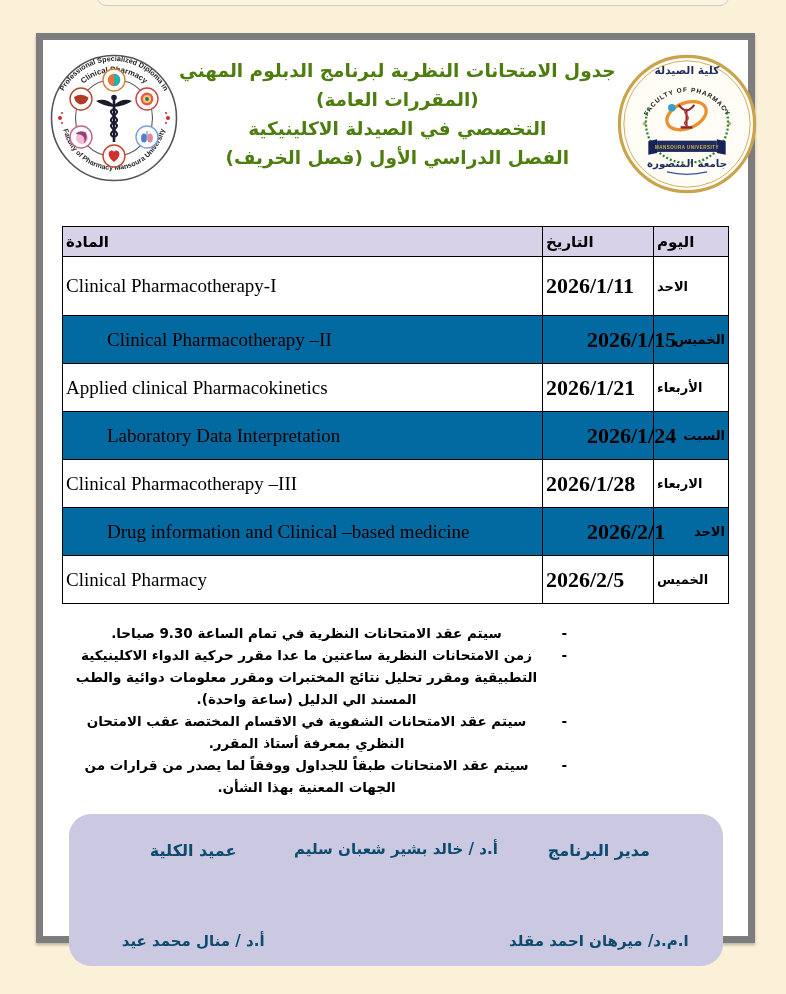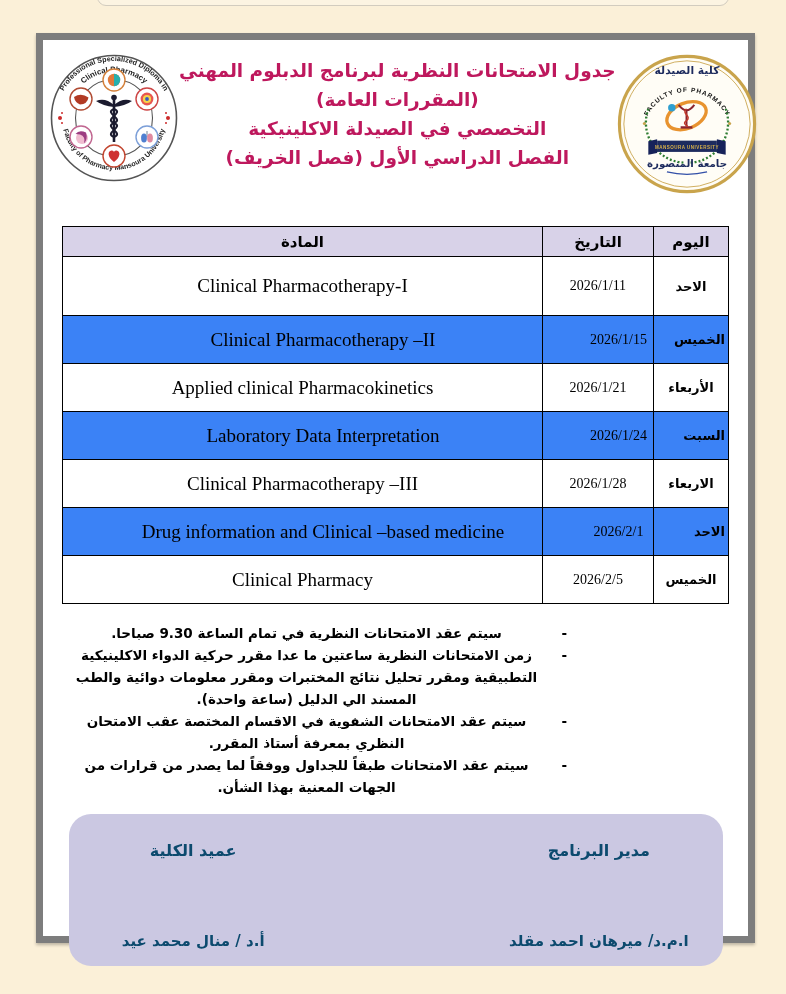--- a/index.html
+++ b/index.html
@@ -14,39 +14,39 @@
   }
   .page{
     position:absolute;left:36px;top:33px;width:719px;height:910px;
     box-sizing:border-box;background:#fff;border:7px solid #7D7D7D;
     box-shadow:0 2px 3px rgba(0,0,0,.25);
   }
   .header-row{display:flex;align-items:flex-start;padding:12px 6px 0 6px;}
   .logo-wrap{flex:0 0 auto;}
   .title-block{
     flex:1 1 auto;text-align:center;direction:rtl;margin-top:4px;
-    color:#be185d;font-weight:bold;font-size:18.5px;line-height:29px;
+    color:#4d7c0f;font-weight:bold;font-size:18.5px;line-height:29px;
   }
   .title-line{white-space:nowrap;}
   table.exam{
     border-collapse:collapse;direction:rtl;table-layout:fixed;
     margin:26px 19px 0 19px;width:667px;
   }
   table.exam th,table.exam td{
-    border:1.7px solid #000;text-align:center;vertical-align:middle;padding:1px 3px;
+    border:1.7px solid #000;text-align:left;vertical-align:middle;padding:1px 3px;
   }
   table.exam thead th{
     background:#D8D2E8;font-size:15px;font-weight:bold;height:27px;
   }
   td.day-cell{font-size:13px;font-weight:bold;font-family:"DejaVu Sans",sans-serif;}
-  td.date-cell{font-family:"Liberation Serif",serif;font-weight:normal;font-size:14px;direction:ltr;margin-top:19px;}
+  td.date-cell{font-family:"Liberation Serif",serif;font-weight:bold;font-size:22px;direction:ltr;margin-top:19px;}
   td.subject-cell{font-family:Liberation Serif, serif;font-size:19px;}
   tr.row-tall td{height:56px;}
   tbody tr td{height:45px;}
-  tr.alt td{background:#3b82f6;padding-left:44px;}
+  tr.alt td{background:#0369a1;padding-left:44px;}
   .notes{
     direction:rtl;margin:18px 181px 0 20px;
     font-size:13.5px;font-weight:bold;color:#000;line-height:22px;
   }
   .note{display:flex;gap:9px;}
   .note .dash{flex:0 0 8px;}
   .note .txt{flex:1 1 auto;text-align:center;}
   .sig-box{
     direction:rtl;box-sizing:border-box;
     margin:16px 25px 0 26px;width:654px;height:152px;
@@ -255,20 +255,21 @@
     </div>
 
   <div class="sig-box" id="sig-box">
       <div class="sig-col">
         <div class="sig-title">
           <div>مدير البرنامج</div>
         </div>
         <div class="sig-name">ا.م.د/ ميرهان احمد مقلد</div>
       </div>
       <div class="sig-col center">
+        <div class="sig-name">أ.د / خالد بشير شعبان سليم</div>
       </div>
       <div class="sig-col">
         <div class="sig-title">
           <div>عميد الكلية</div>
         </div>
         <div class="sig-name">أ.د / منال محمد عيد</div>
       </div>
     </div>
 
 </div>

